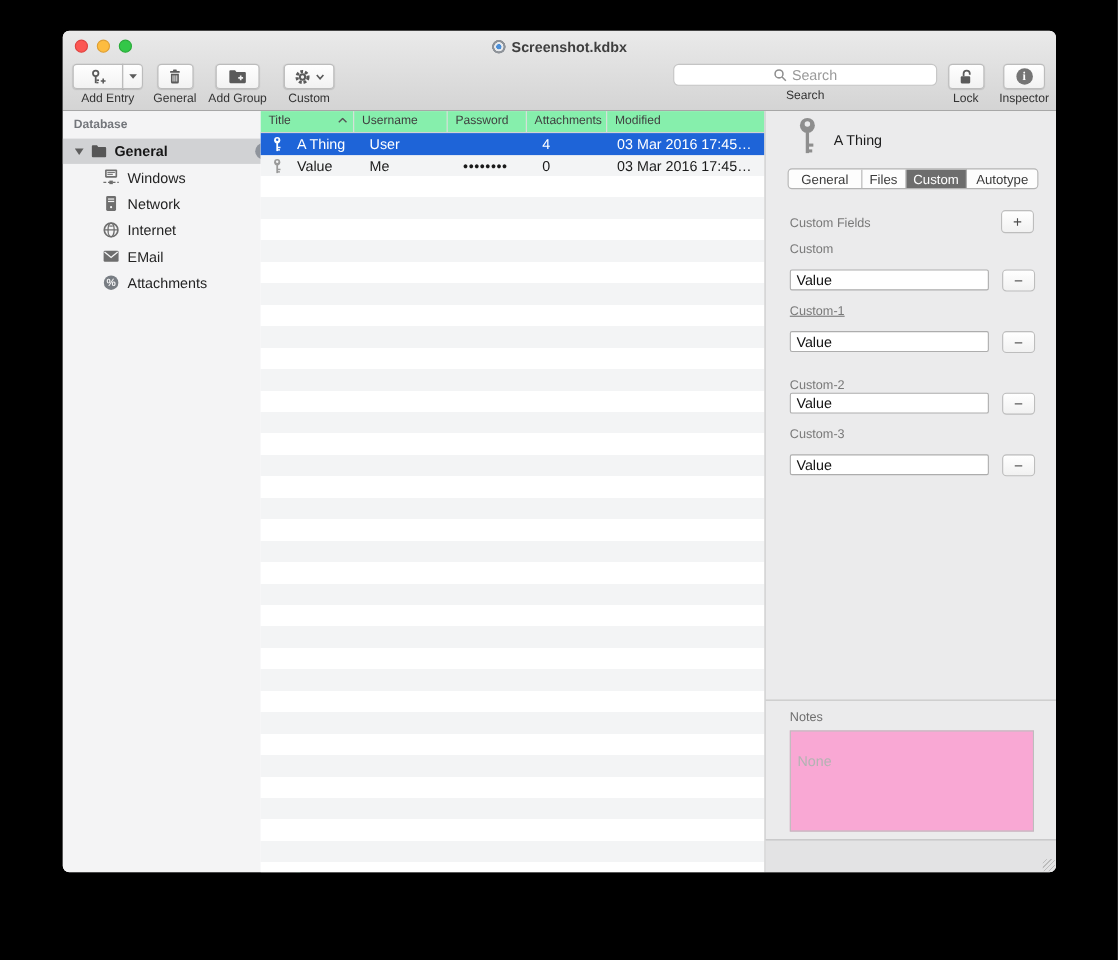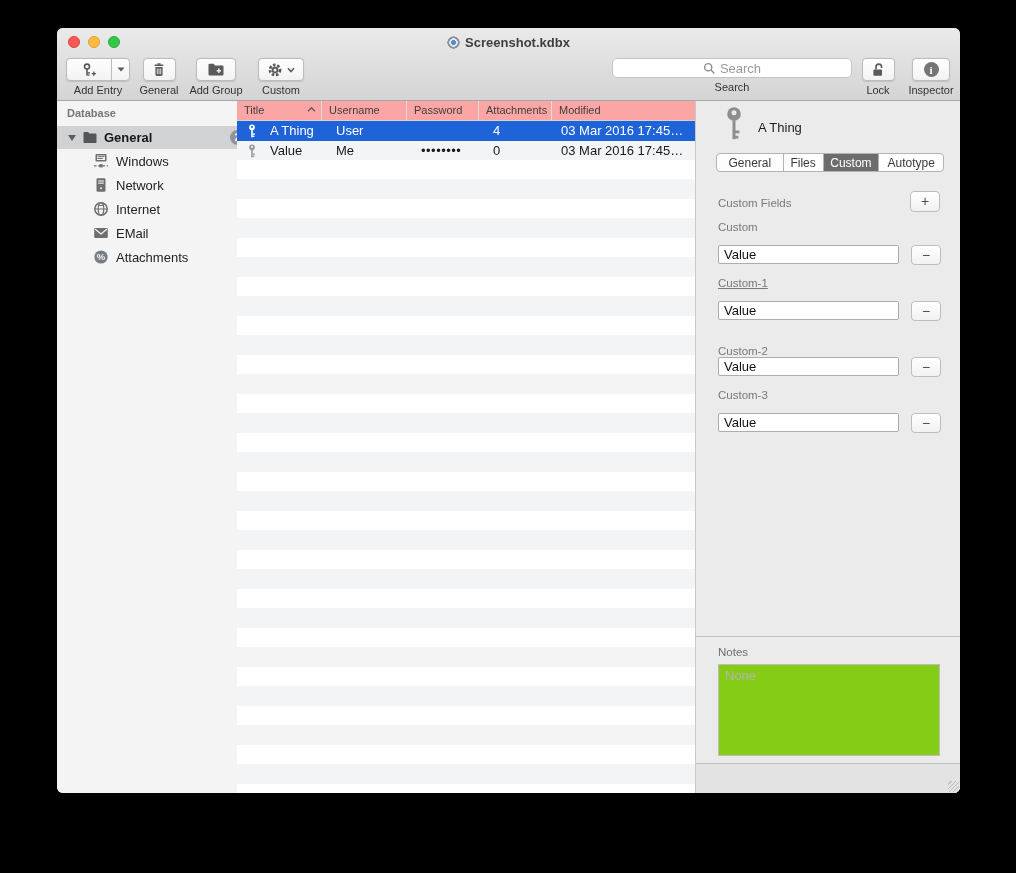--- a/index.html
+++ b/index.html
@@ -27,35 +27,35 @@
     border-radius:4px;display:flex;align-items:center;justify-content:center;padding:0;cursor:default;
     box-shadow:0 .5px 1px rgba(0,0,0,.12);}
   .seg{display:flex;}
   .seg .tb-btn.main{border-radius:4px 0 0 4px;width:46px;}
   .seg .tb-btn.arrow{border-radius:0 4px 4px 0;width:19px;margin-left:-1px;}
   .search-field{width:240px;height:20px;background:#fff;border:1px solid #c4c4c4;border-radius:5px;
     display:flex;align-items:center;justify-content:center;gap:4px;color:#9a9a9a;font-size:13px;}
   
   .content{position:absolute;left:0;top:73px;right:0;bottom:0;}
   
-  .sidebar{position:absolute;left:0;top:0;bottom:0;width:216px;background:#f4f4f5;border-right:6px solid #22c55e;}
+  .sidebar{position:absolute;left:0;top:0;bottom:0;width:216px;background:#f4f4f5;border-right:4px solid #22c55e;}
   .sb-header{position:absolute;left:10px;top:6px;font-size:11px;font-weight:700;color:#73767b;}
   .sb-root{position:absolute;left:0;right:0;top:25px;height:23px;background:#d1d2d4;display:flex;align-items:center;}
   .disclosure{width:0;height:0;border-left:4.5px solid transparent;border-right:4.5px solid transparent;
     border-top:6px solid #5e5e5e;margin-left:11px;}
   .sb-root .label{font-size:13px;font-weight:600;color:#161616;margin-left:6px;}
   .badge{position:absolute;right:22px;width:15px;height:15px;border-radius:50%;background:#8f949c;
     color:#fff;font-size:10px;font-weight:700;display:flex;align-items:center;justify-content:center;}
   .sb-list{position:absolute;left:0;right:0;top:48px;}
   .sb-row{height:24px;display:flex;align-items:center;padding-left:36px;gap:7px;}
   .sb-row .label{font-size:13px;color:#232323;}
   .icon16{width:16px;height:16px;flex:0 0 16px;}
   
   .entry-table{position:absolute;left:180px;top:0;bottom:0;width:458px;background:#fff;}
-  .thead{position:absolute;left:0;right:0;top:0;height:20px;background:#fca5a5;border-bottom:1px solid #d2d2d2;display:flex;}
+  .thead{position:absolute;left:0;right:0;top:0;height:20px;background:#86efac;border-bottom:1px solid #d2d2d2;display:flex;}
   .th{height:19px;border-right:1px solid #dedede;font-size:11px;color:#3f3f3f;padding:3px 0 0 7px;
     white-space:nowrap;overflow:hidden;position:relative;}
   .th:last-child{border-right:none;}
   .w0{width:85px}.w1{width:85px}.w2{width:72px}.w3{width:73px}.w4{width:143px}
   .sort-ic{position:absolute;right:5px;top:6px;}
   .rows{position:absolute;left:0;right:0;top:20px;bottom:0;
     background:repeating-linear-gradient(to bottom,#ffffff 0px,#ffffff 19.5px,#f3f4f5 19.5px,#f3f4f5 39px);}
   .row{position:absolute;left:0;right:0;height:19.5px;font-size:13px;line-height:19.5px;}
   .row.sel{background:#1e64d8;color:#fff;}
   .row .cell{position:absolute;top:0;white-space:nowrap;}
@@ -73,21 +73,21 @@
   .tab:last-child{border-right:none;}
   .t0{width:67px}.t1{width:40px}.t2{width:56px}.t3{width:64px}
   .tab.sel{background:#6d6d6d;color:#fff;}
   .sec-label{position:absolute;left:22px;font-size:11.5px;color:#797979;}
   .sq-btn{position:absolute;width:30px;height:20px;background:linear-gradient(#fff,#f1f1f1);
     border:1px solid #bdbdbd;border-radius:4px;font-size:14px;color:#4c4c4c;line-height:17px;text-align:center;padding:0;}
   .field-input{position:absolute;left:22px;width:181px;height:19px;border:1px solid #adadad;border-radius:2px;
     background:#fff;font-size:13px;color:#111;padding:0 5px;font-family:inherit;}
   .divider{position:absolute;left:0;right:0;height:1px;background:#c4c4c4;}
   .notes-area{position:absolute;left:22px;top:563px;width:222px;height:92px;border:1px solid #bdbdbd;
-    background:#84cc16;resize:none;font-size:13px;font-family:inherit;padding:3px 6px;color:#222;}
+    background:#f9a8d4;resize:none;font-size:13px;font-family:inherit;padding:19px 6px;color:#222;}
   .notes-area::placeholder{color:#b3b3b3;}
   .insp-footer{position:absolute;left:0;right:0;top:662px;bottom:0;background:#e3e3e4;border-top:1px solid #bfbfbf;}
   .grip{position:absolute;right:1px;bottom:1px;width:11px;height:11px;
     background:repeating-linear-gradient(135deg,rgba(0,0,0,0) 0 2px,#bdbdbd 2px 3px);}
   input::placeholder{color:#9a9a9a;}
 </style>
 </head>
 <body>
 
 <div class="window">

